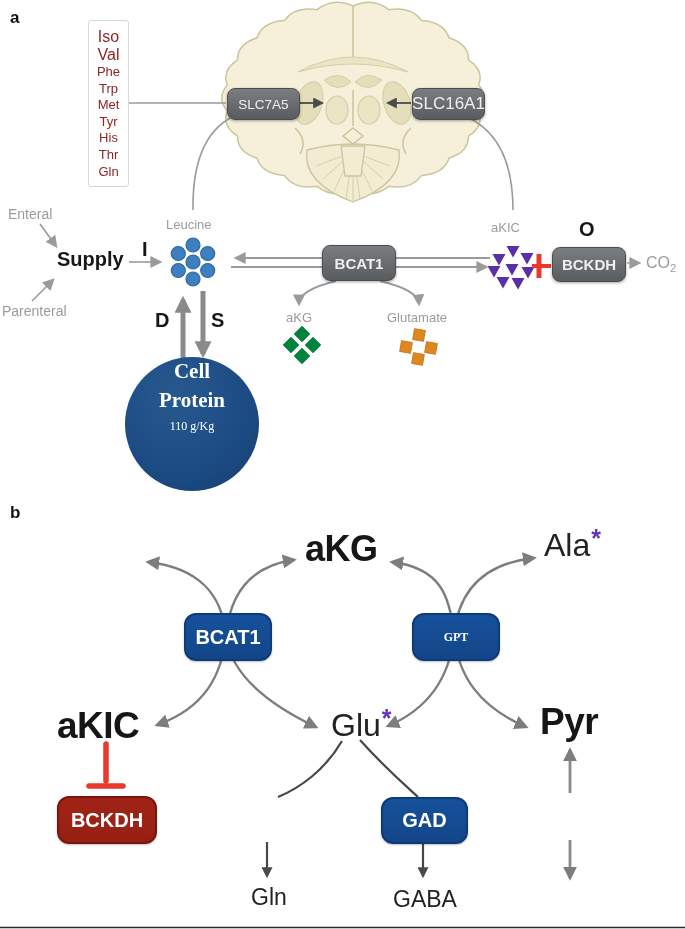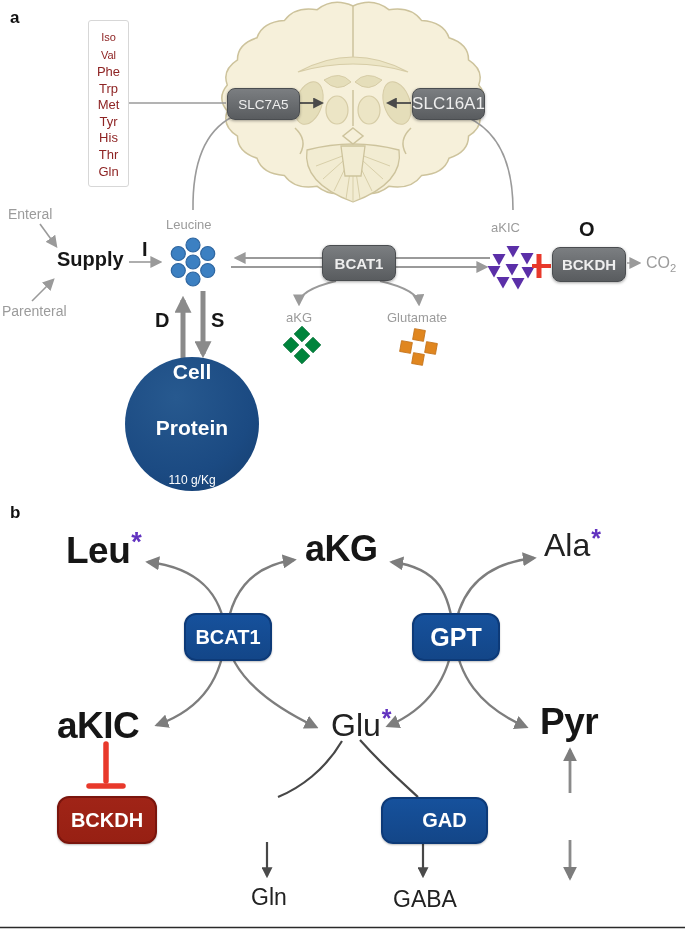--- a/index.html
+++ b/index.html
@@ -22,25 +22,25 @@
         border-radius:8px;box-shadow:0 1px 3px rgba(0,0,0,.35);color:#eeeeee;font-weight:500;}
   .pill-blue{background:linear-gradient(180deg,var(--enzyme-blue,#16519c),#134688);
         border:2px solid var(--enzyme-blue-border,#0d3a78);border-radius:12px;
         box-shadow:0 1px 2px rgba(0,0,0,.25);}
   .pill-red{background:linear-gradient(180deg,#a02417,var(--enzyme-red,#972013));
         border:2px solid var(--enzyme-red-border,#7a150d);border-radius:12px;
         box-shadow:0 1px 2px rgba(0,0,0,.25);}
   .amino-box{border:1.5px solid #d7d7d7;border-radius:3px;background:#fff;
         width:39px;display:flex;flex-direction:column;align-items:center;
         padding:7px 0 6px 0;color:var(--amino-acid-red,#8e2424);}
-  .aa-large{font-size:11px;font-weight:500;line-height:18px;}
+  .aa-large{font-size:16px;font-weight:500;line-height:18px;}
   .aa-small{font-size:13px;font-weight:400;line-height:16.6px;}
   .cell-circle{position:absolute;z-index:2;border-radius:50%;
         background:radial-gradient(circle at 38% 30%,#27598f,var(--cell-protein-blue,#1b4a82) 62%,#163e6e);
-        color:#fff;display:flex;flex-direction:column;align-items:center;justify-content:space-between;text-align:center;}
+        color:#fff;display:flex;flex-direction:column;align-items:center;justify-content:flex-start;text-align:center;font-family:Liberation Serif, serif;}
   .cp-big{font-weight:bold;font-size:21px;line-height:29px;}
   .cp-small{font-size:12px;line-height:22px;}
   
   .thin{stroke:#9a9a9a;stroke-width:1.6;fill:none;}
   .mid{stroke:#9a9a9a;stroke-width:2;fill:none;}
   .darkthin{stroke:#4a4a4a;stroke-width:1.8;fill:none;}
   .thick{stroke:var(--arrow-gray,#8a8a8a);stroke-width:5;fill:none;}
   .curveB{stroke:#7d7d7d;stroke-width:2.4;fill:none;}
   .darkcurve{stroke:#474747;stroke-width:2.2;fill:none;}
   .ldharrow{stroke:var(--arrow-gray,#8a8a8a);stroke-width:2.8;fill:none;}
@@ -235,44 +235,41 @@
   </div>
 
   <div class="cell-circle" style="left:125px;top:357px;width:134px;height:134px;">
     <span class="cp-big">Cell</span>
     <span class="cp-big">Protein</span>
     <span class="cp-small">110 g/Kg</span>
   </div>
 
   <div class="pos panel-letter" style="left:10px;top:503px;">b</div>
 
-  <div class="pos" style="left:66px;top:530px;">
-    <span class="biglbl" style="font-size:37px;">Leu</span><span class="ast" style="font-size:27px;top:-12px;">*</span>
-  </div>
   <div class="pos biglbl" style="left:305px;top:528px;">aKG</div>
   <div class="pos" style="left:544px;top:527px;">
     <span class="medlbl">Ala</span><span class="ast">*</span>
   </div>
 
   <div class="pill pill-blue" style="left:184px;top:613px;width:84px;height:44px;font-size:20px;">
     <span>BCAT1</span>
   </div>
-  <div class="pill pill-blue" style="left:412px;top:613px;width:84px;height:44px;font-size:25px;">
+  <div class="pill pill-blue" style="left:412px;top:613px;width:84px;height:44px;font-size:12px;font-family:Liberation Serif, serif;">
     <span>GPT</span>
   </div>
 
   <div class="pos biglbl" style="left:57px;top:705px;font-size:37px;">aKIC</div>
   <div class="pos" style="left:331px;top:707px;">
     <span class="medlbl">Glu</span><span class="ast">*</span>
   </div>
   <div class="pos biglbl" style="left:540px;top:701px;font-size:37px;">Pyr</div>
 
   <div class="pill pill-red" style="left:57px;top:796px;width:96px;height:44px;font-size:20px;">
     <span>BCKDH</span>
   </div>
-  <div class="pill pill-blue" style="left:381px;top:797px;width:83px;height:43px;font-size:20px;padding-left:20px;">
+  <div class="pill pill-blue" style="left:381px;top:797px;width:83px;height:43px;font-size:20px;">
     <span>GAD</span>
   </div>
 
   <div class="pos medlbl2" style="left:251px;top:884px;">Gln</div>
   <div class="pos medlbl2" style="left:393px;top:886px;">GABA</div>
 
 </div>
 
 </body></html>

